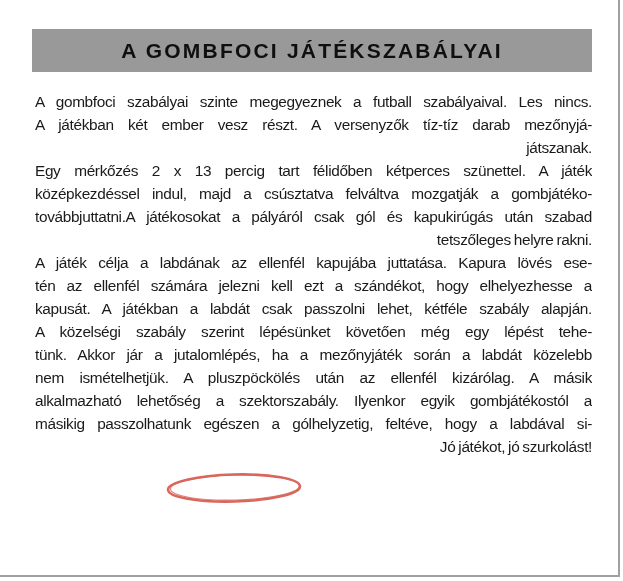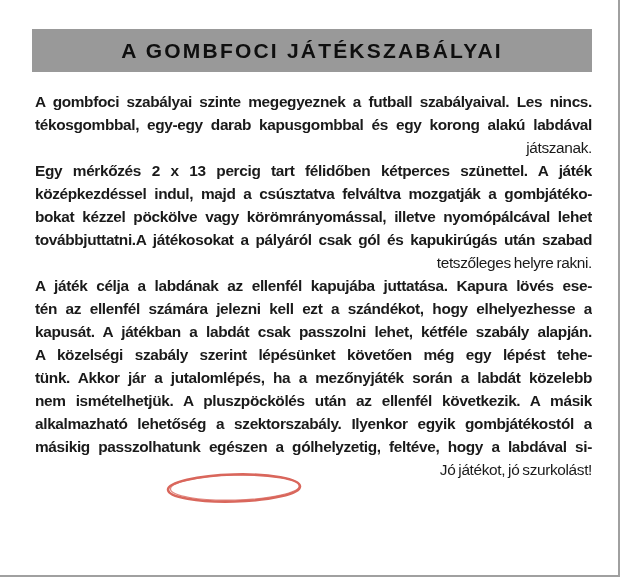--- a/index.html
+++ b/index.html
@@ -46,21 +46,20 @@
   .line {
     height: 23px;
     line-height: 23px;
     overflow: hidden;
     white-space: normal;
     text-align: right;
   }
   .line.j {
     text-align: justify;
     text-align-last: justify;
-    font-weight: bold;
   }
   .annot {
     position: absolute;
     left: 163px;
     top: 470px;
     width: 144px;
     height: 36px;
     pointer-events: none;
   }
   .annot ellipse {
@@ -88,33 +87,32 @@
 <body>
 
 <div class="page">
 
   <div class="title-bar">
     <span class="title">A GOMBFOCI JÁTÉKSZABÁLYAI</span>
   </div>
 
   <div class="body-text" id="body-lines">
       <div class="line j">A gombfoci szabályai szinte megegyeznek a futball szabályaival. Les nincs.</div>
-      <div class="line j">tékosgombbal, egy-egy darab kapusgombbal és egy korong alakú labdával</div>
+      <div class="line j">A játékban két ember vesz részt. A versenyzők tíz-tíz darab mezőnyjá-</div>
       <div class="line">játszanak.</div>
       <div class="line j">Egy mérkőzés 2 x 13 percig tart félidőben kétperces szünettel. A játék</div>
       <div class="line j">középkezdéssel indul, majd a csúsztatva felváltva mozgatják a gombjátéko-</div>
-      <div class="line j">bokat kézzel pöckölve vagy körömrányomással, illetve nyomópálcával lehet</div>
       <div class="line j">továbbjuttatni.A játékosokat a pályáról csak gól és kapukirúgás után szabad</div>
       <div class="line">tetszőleges helyre rakni.</div>
       <div class="line j">A játék célja a labdának az ellenfél kapujába juttatása. Kapura lövés ese-</div>
       <div class="line j">tén az ellenfél számára jelezni kell ezt a szándékot, hogy elhelyezhesse a</div>
       <div class="line j">kapusát. A játékban a labdát csak passzolni lehet, kétféle szabály alapján.</div>
       <div class="line j">A közelségi szabály szerint lépésünket követően még egy lépést tehe-</div>
       <div class="line j">tünk. Akkor jár a jutalomlépés, ha a mezőnyjáték során a labdát közelebb</div>
-      <div class="line j">nem ismételhetjük.  A pluszpöckölés után az ellenfél következik.  A másik</div>
+      <div class="line j">nem ismételhetjük.  A pluszpöckölés után az ellenfél kizárólag.  A másik</div>
       <div class="line j">alkalmazható lehetőség a szektorszabály. Ilyenkor egyik gombjátékostól a</div>
       <div class="line j">másikig passzolhatunk egészen a gólhelyzetig, feltéve, hogy a labdával si-</div>
       <div class="line">Jó játékot, jó szurkolást!</div>
     </div>
 
   <svg class="annot" viewBox="0 0 144 36" aria-hidden="true">
     <g transform="rotate(-1.5 72 18)">
       <ellipse cx="71" cy="18" rx="66" ry="13.5" stroke-width="2.6"></ellipse>
       <ellipse cx="72" cy="17.4" rx="64.5" ry="12.6" stroke-width="1.2" opacity="0.8"></ellipse>
     </g>

